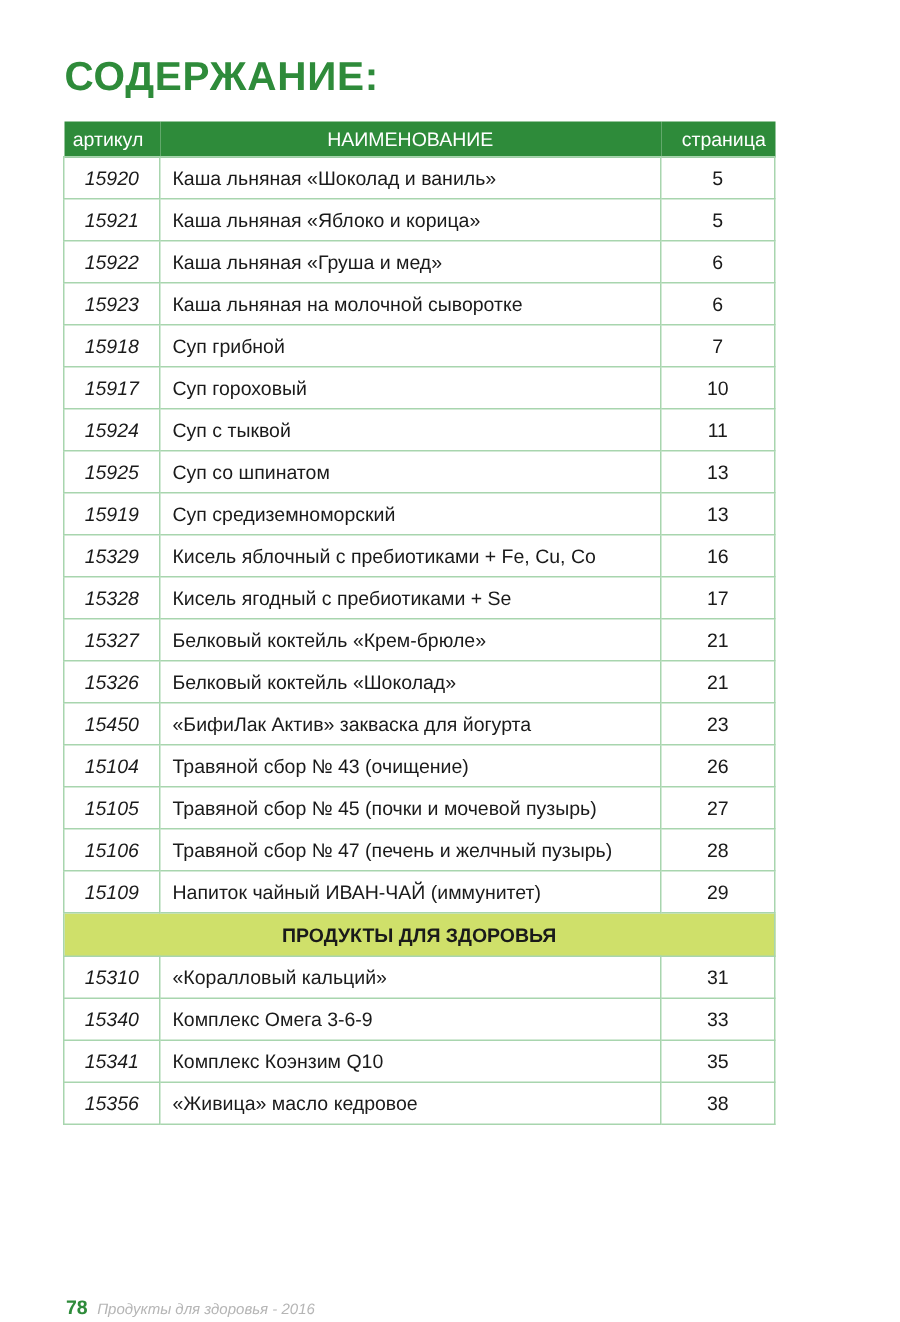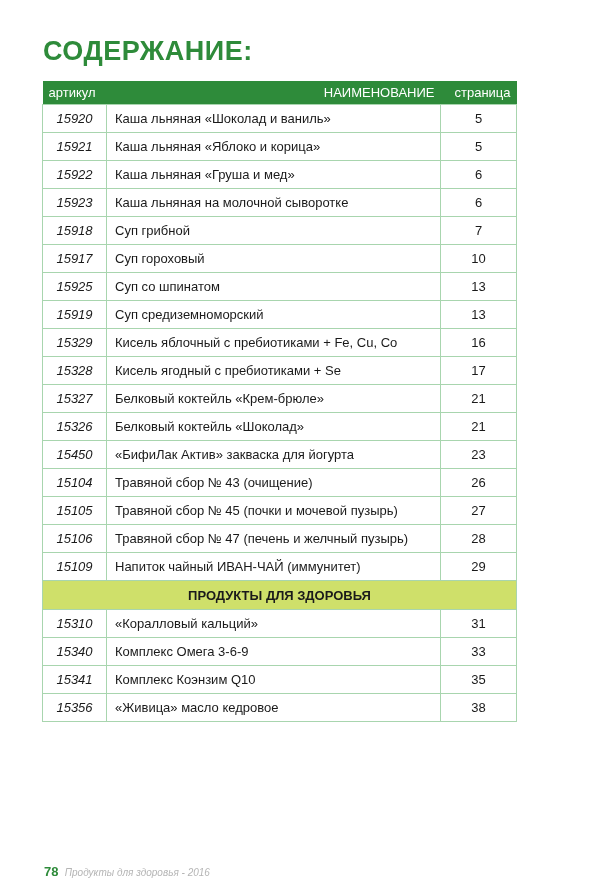--- a/index.html
+++ b/index.html
@@ -4,21 +4,21 @@
 <style>
   html, body { margin: 0; padding: 0; background: #ffffff; }
   body { width: 600px; height: 881px; position: relative; font-family: "Liberation Sans", "DejaVu Sans", sans-serif; color: #1a1a1a; overflow: hidden; }
   .title { position: absolute; left: 43px; top: 36px; font-size: 27px; font-weight: bold; color: #2e8b3a; letter-spacing: 0.5px; margin: 0; }
   .toc { position: absolute; left: 42px; top: 81px; width: 474px; border-collapse: collapse; table-layout: fixed; border-radius: 16px; }
   .toc col.c1 { width: 64px; }
   .toc col.c2 { width: 334px; }
   .toc col.c3 { width: 76px; }
   .toc th { background: #2e8b3a; color: #ffffff; font-weight: normal; font-size: 13px; height: 23px; padding: 0 6px; }
   .toc th.h1 { text-align: left; }
-  .toc th.h2 { text-align: right; }
+  .toc th.h2 { text-align: center; }
   .toc th.h3 { text-align: right; }
   .toc td { border: 1px solid #a8d5ae; height: 27px; font-size: 13px; padding: 0; }
   .toc td.code { font-style: italic; text-align: center; }
   .toc td.name { padding-left: 8px; }
   .toc td.page { text-align: center; }
   .toc tr.section td { text-align: center; font-weight: bold; font-size: 13px; height: 28px; }
   .toc tr.section.orange td { background: #fad49b; height: 32px; }
   .toc tr.section.lime td { background: #cfe06a; }
   .footer { position: absolute; left: 44px; top: 835px; font-size: 12px; margin-top: 29px; }
   .footer .num { color: #2e8b3a; font-weight: bold; font-size: 13px; }
@@ -65,20 +65,25 @@
       </tr>
       <tr>
         <td class="code">15918</td>
         <td class="name">Суп грибной</td>
         <td class="page">7</td>
       </tr>
       <tr>
         <td class="code">15917</td>
         <td class="name">Суп гороховый</td>
         <td class="page">10</td>
+      </tr>
+      <tr>
+        <td class="code">15924</td>
+        <td class="name">Суп с тыквой</td>
+        <td class="page">11</td>
       </tr>
       <tr>
         <td class="code">15925</td>
         <td class="name">Суп со шпинатом</td>
         <td class="page">13</td>
       </tr>
       <tr>
         <td class="code">15919</td>
         <td class="name">Суп средиземноморский</td>
         <td class="page">13</td>

